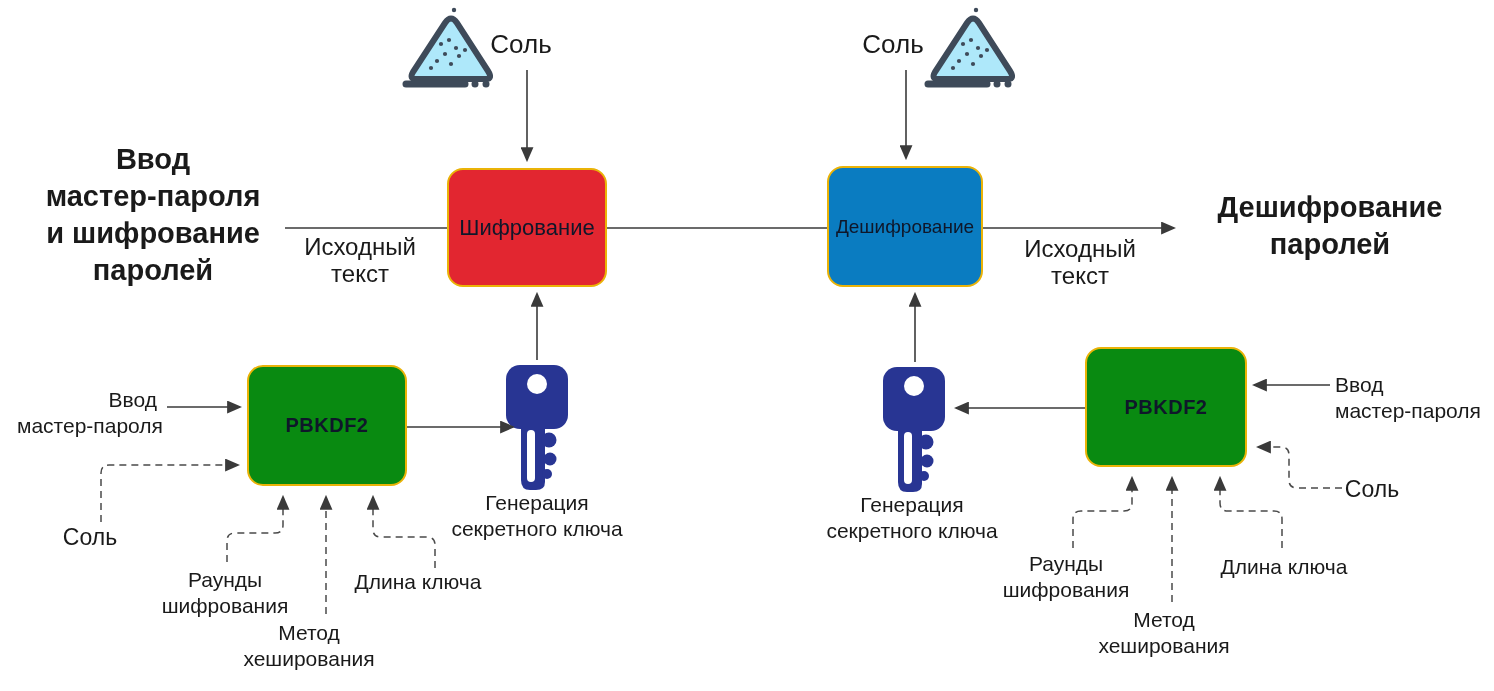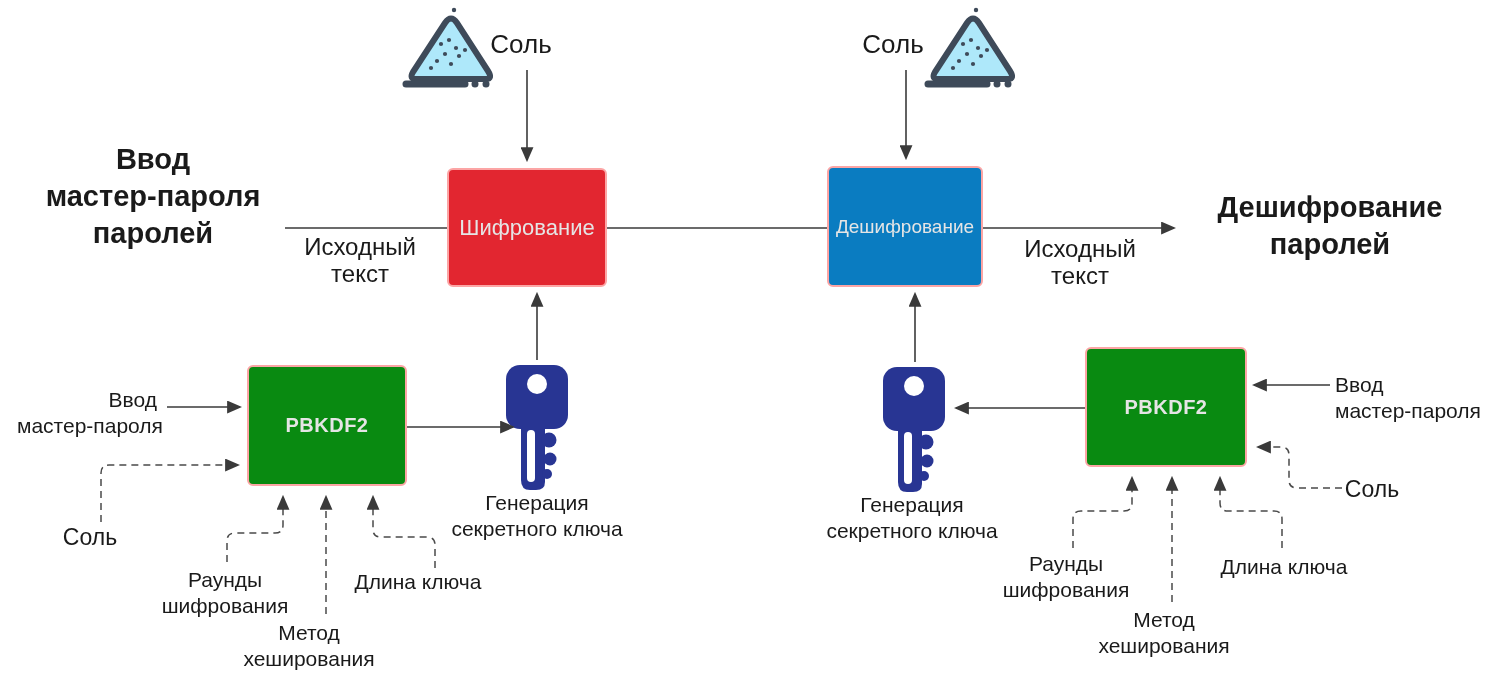--- a/index.html
+++ b/index.html
@@ -10,22 +10,22 @@
   #wires{position:absolute;left:0;top:0;width:1494px;height:691px;}
   .lbl{position:absolute;text-align:center;transform:translateX(-50%);
        font-size:21px;line-height:26px;white-space:nowrap;}
   .lbl .ln{display:block;}
   .flow-lbl{font-size:24px;line-height:27px;}
   .salt-lbl{font-size:26px;}
   .salt-small{font-size:23px;}
   .heading{font-weight:bold;font-size:29px;line-height:37px;}
   .left-align{transform:none;text-align:left;}
   .right-align{transform:none;text-align:right;}
-  .box{position:absolute;border-radius:6px;display:flex;align-items:center;justify-content:center;
-       color:#e5e5e5;border:2px solid #fca5a5;box-sizing:border-box;}
+  .box{position:absolute;border-radius:16px;display:flex;align-items:center;justify-content:center;
+       color:#0f172a;border:2px solid #eab308;box-sizing:border-box;}
   .box-encrypt{left:447px;top:168px;width:160px;height:119px;background:var(--encrypt-box);font-size:22px;}
   .box-decrypt{left:827px;top:166px;width:156px;height:121px;background:var(--decrypt-box);font-size:19px;}
   .box-kdf{background:var(--pbkdf2-box);font-weight:bold;font-size:20px;letter-spacing:.5px;}
   .box-kdf-left{left:247px;top:365px;width:160px;height:121px;}
   .box-kdf-right{left:1085px;top:347px;width:162px;height:120px;}
 </style>
 </head>
 <body>
 
 <div id="canvas">
@@ -132,20 +132,21 @@
   <div class="box box-kdf box-kdf-left">
     <span>PBKDF2</span>
   </div>
   <div class="box box-kdf box-kdf-right">
     <span>PBKDF2</span>
   </div>
 
   <div class="lbl heading" style="left:153px;top:141px;">
     <span class="ln">Ввод</span>
     <span class="ln">мастер-пароля</span>
+    <span class="ln">и шифрование</span>
     <span class="ln">паролей</span>
   </div>
   <div class="lbl heading" style="left:1330px;top:189px;">
     <span class="ln">Дешифрование</span>
     <span class="ln">паролей</span>
   </div>
 
   <div class="lbl salt-lbl" style="left:521px;top:31px;">Соль</div>
   <div class="lbl salt-lbl" style="left:893px;top:31px;">Соль</div>
 

